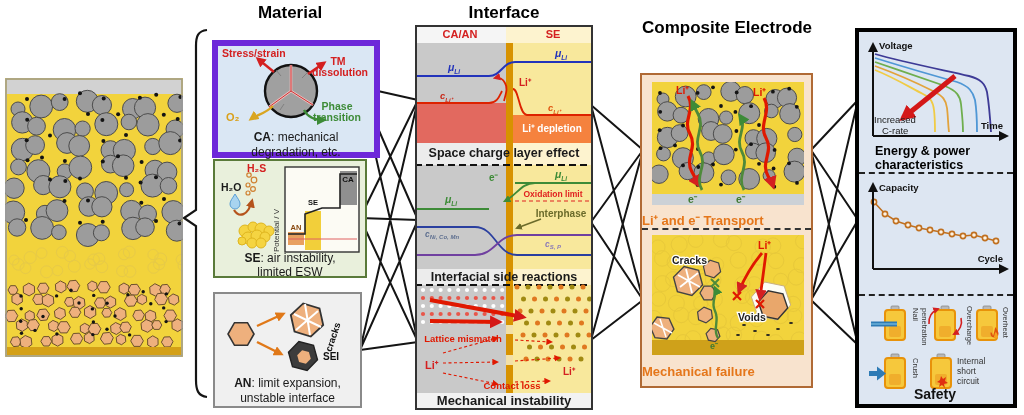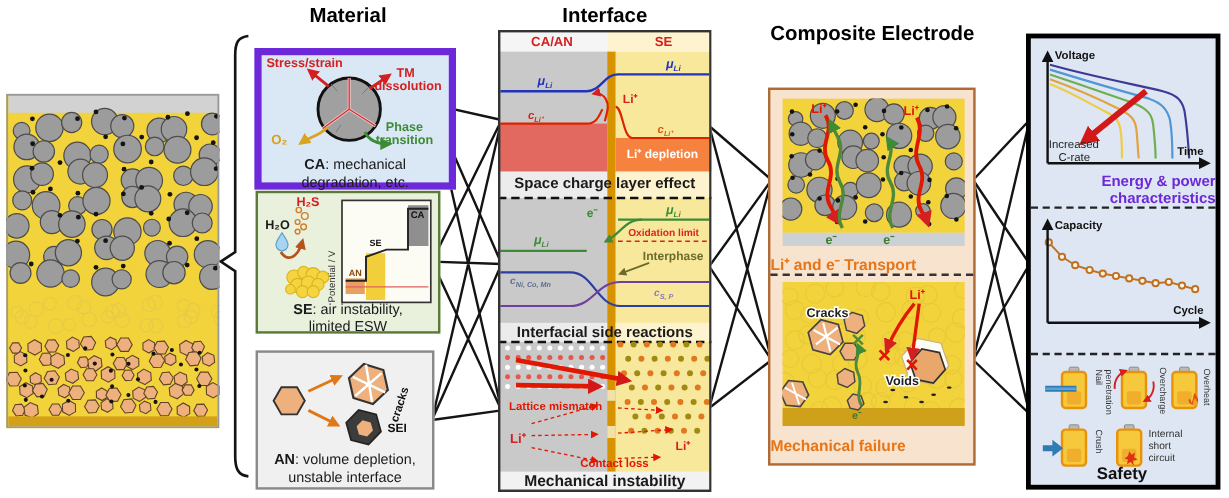--- a/index.html
+++ b/index.html
@@ -6,21 +6,21 @@
   body{width:1024px;height:415px;background:#fff;font-family:"Liberation Sans",sans-serif;overflow:hidden}
   #stage{position:relative;width:1024px;height:415px;background:#fff}
   .abs{position:absolute}
   svg{display:block;font-family:"Liberation Sans",sans-serif}
   .title{position:absolute;font-weight:bold;font-size:17px;color:#000;text-align:center;line-height:21px}
   .panel{position:absolute}
   .mcap{position:absolute;left:0;right:0;text-align:center;font-size:12px;color:#1a1a1a;line-height:14px}
   .mcap b{font-weight:bold}
   .lbl{position:absolute;font-weight:bold;line-height:11px}
   .ccap{position:absolute;left:0;right:0;text-align:left;font-weight:bold;font-size:13px;color:#e5761a}
-  .kcap{position:absolute;left:16px;right:0;text-align:right;font-weight:bold;font-size:12.5px;color:#6d28d9;line-height:14px}
+  .kcap{position:absolute;left:16px;right:0;text-align:left;font-weight:bold;font-size:12.5px;color:#000000;line-height:14px}
   .dash{position:absolute;left:0;right:0;border-top:2px dashed #333;height:0}
 </style>
 </head>
 <body>
 
 <div id="stage">
 
   <svg class="abs" style="left:0;top:0;z-index:0" width="1024" height="415" viewBox="0 0 1024 415">
     <defs>
       <marker id="ah-r" viewBox="0 0 10 10" refX="7" refY="5" markerWidth="4.2" markerHeight="4.2" orient="auto">
@@ -348,21 +348,21 @@
       <polygon fill="#eeb07d" stroke="#333" stroke-width="1.6" points="39.0,40.0 32.5,51.3 19.5,51.3 13.0,40.0 19.5,28.7 32.5,28.7"></polygon>
       <path d="M42,32 L68,20" stroke="#e07818" stroke-width="2.4" marker-end="url(#ah-o)"></path>
       <path d="M42,48 L66,60" stroke="#e07818" stroke-width="2.4" marker-end="url(#ah-o)"></path>
       <polygon fill="#eeb07d" stroke="#333" stroke-width="1.8" points="108.2,31.0 95.8,42.6 79.5,37.6 75.8,21.0 88.2,9.4 104.5,14.4"></polygon>
       <path d="M79,20 L106,33 M90,10 L95,41 M81,36 L103,17" stroke="#fff" stroke-width="2"></path>
       <polygon fill="#3c3c3c" stroke="#222" stroke-width="1.4" points="102.5,65.7 92.1,76.4 77.5,72.7 73.5,58.3 83.9,47.6 98.5,51.3"></polygon>
       <polygon fill="#eeb07d" points="95.8,64.7 90.9,69.7 84.1,68.0 82.2,61.3 87.1,56.3 93.9,58.0"></polygon>
       <text transform="translate(121,44) rotate(-72)" text-anchor="middle" font-size="9.5" font-weight="bold" fill="#111">cracks</text>
       <text x="108" y="66" font-size="10" font-weight="bold" fill="#111">SEI</text>
     </svg>
-    <div class="mcap" style="top:82px"><b>AN</b><span>: volume depletion,</span></div>
+    <div class="mcap" style="top:82px"><b>AN</b><span>: limit expansion,</span></div>
     <div class="mcap" style="top:97px">unstable interface</div>
   </div>
 
   <div class="panel" style="left:415px;top:25px;width:178px;height:305px;z-index:2">
     <svg width="178" height="385" viewBox="0 0 178 385">
       <rect x="0" y="0" width="91" height="18" fill="#f5f5f5"></rect>
       <rect x="91" y="0" width="87" height="18" fill="#fdf3cf"></rect>
       <rect x="0" y="18" width="91" height="367" fill="#c9c9c9"></rect>
       <rect x="98" y="18" width="80" height="367" fill="#f8e89c"></rect>
       <rect x="91" y="18" width="7" height="367" fill="#d79200"></rect>

